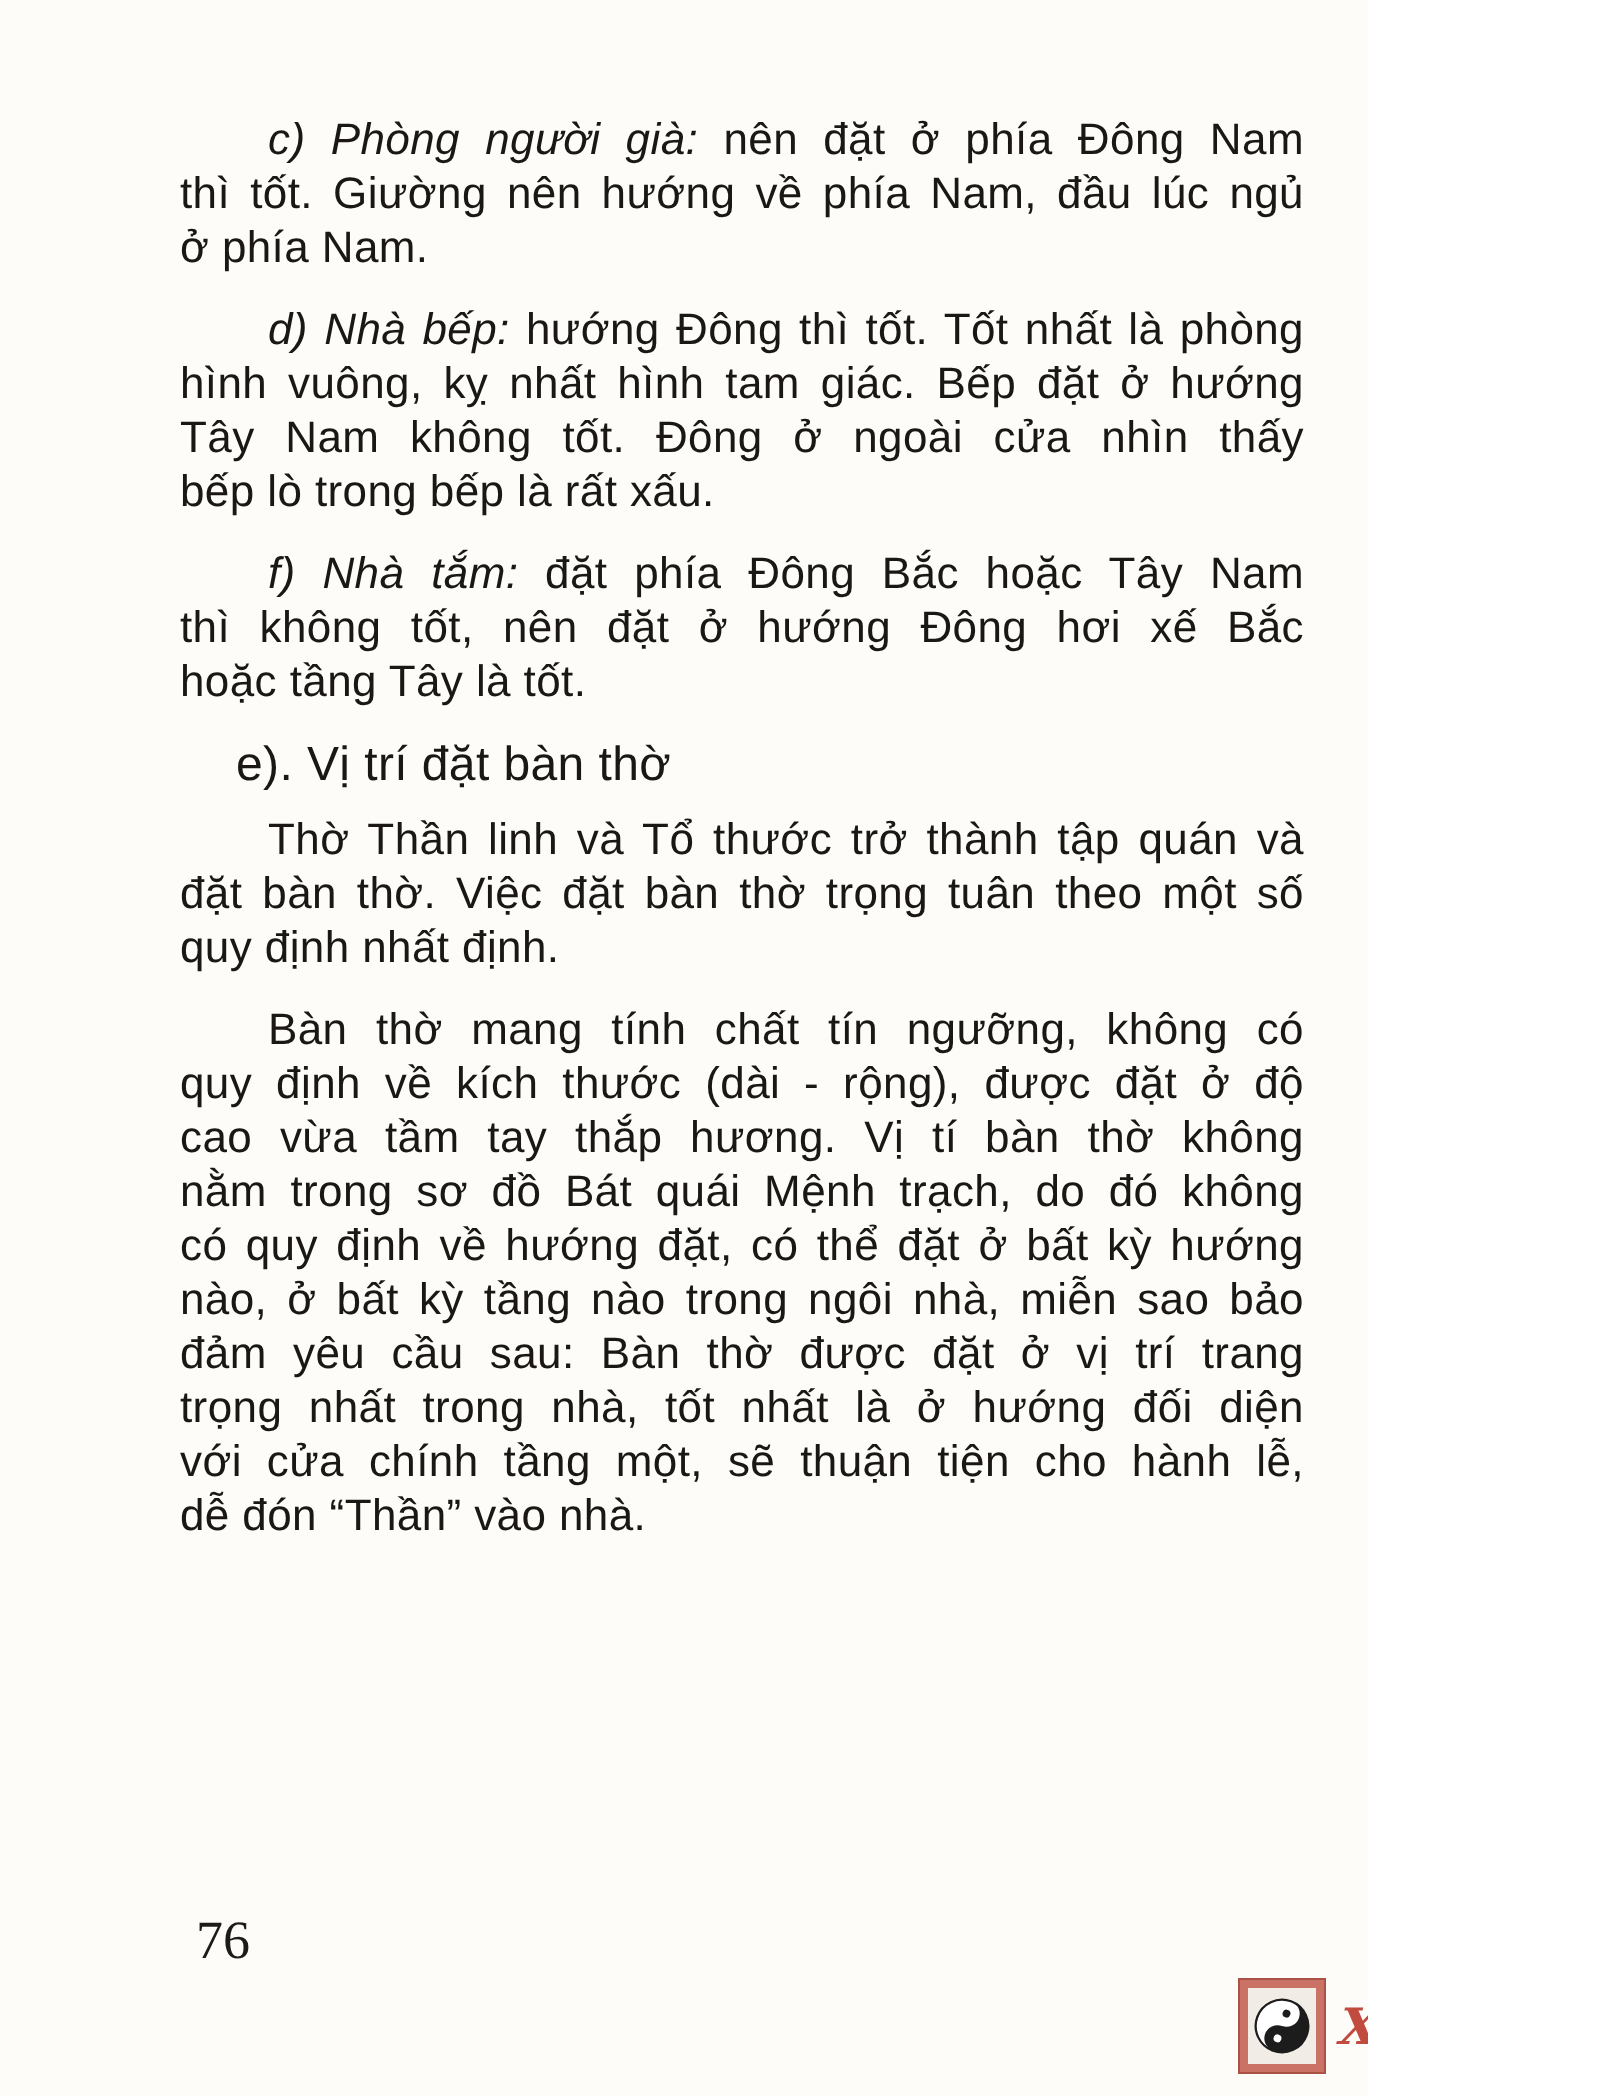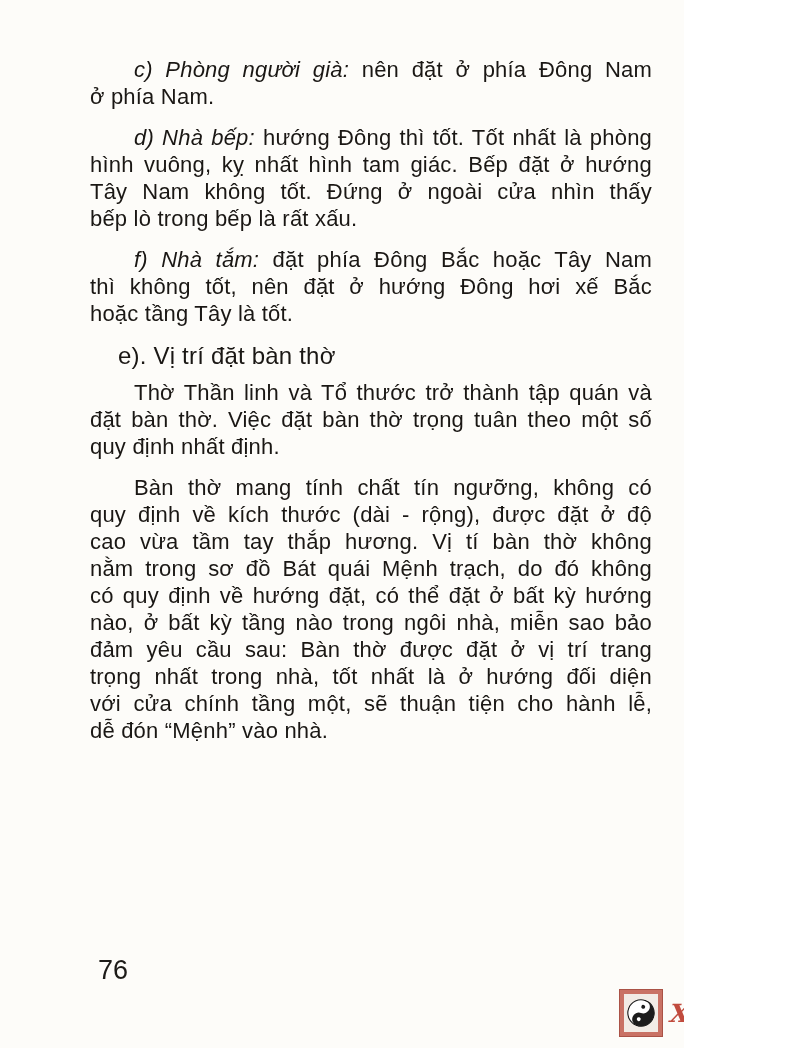--- a/index.html
+++ b/index.html
@@ -38,21 +38,21 @@
     font-weight: normal;
     margin: 2px 0 8px 0;
     padding-left: 28px;
     line-height: 30px;
     letter-spacing: 0.2px;
   }
   
   .page-number {
     position: absolute;
     left: 98px; top: 955px;
-    font-family: Liberation Sans, sans-serif;
+    font-family: Liberation Serif, serif;
     font-size: 27px;
     color: #1d1b18;
   }
   
   .watermark {
     position: absolute;
     left: 620px; top: 990px;
     display: flex;
     align-items: center;
   }
@@ -94,26 +94,27 @@
   }
 </style>
 </head>
 <body>
 
 <div class="page">
 
   <main class="text-block" id="text-block">
       <div class="para">
         <div class="line first"><em class="lead">c) Phòng người già:</em> nên đặt ở phía Đông Nam</div>
+        <div class="line">thì tốt. Giường nên hướng về phía Nam, đầu lúc ngủ</div>
         <div class="line last">ở phía Nam.</div>
       </div>
       <div class="para">
         <div class="line first"><em class="lead">d) Nhà bếp:</em> hướng Đông thì tốt. Tốt nhất là phòng</div>
         <div class="line">hình vuông, kỵ nhất hình tam giác. Bếp đặt ở hướng</div>
-        <div class="line">Tây Nam không tốt. Đứng ở ngoài cửa nhìn thấy</div>
+        <div class="line">Tây Nam không tốt. Đông ở ngoài cửa nhìn thấy</div>
         <div class="line last">bếp lò trong bếp là rất xấu.</div>
       </div>
       <div class="para">
         <div class="line first"><em class="lead">f) Nhà tắm:</em> đặt phía Đông Bắc hoặc Tây Nam</div>
         <div class="line">thì không tốt, nên đặt ở hướng Đông hơi xế Bắc</div>
         <div class="line last">hoặc tầng Tây là tốt.</div>
       </div>
       <h2 class="heading">e). Vị trí đặt bàn thờ</h2>
       <div class="para">
         <div class="line first">Thờ Thần linh và Tổ thước trở thành tập quán và</div>
@@ -123,21 +124,21 @@
       <div class="para">
         <div class="line first">Bàn thờ mang tính chất tín ngưỡng, không có</div>
         <div class="line">quy định về kích thước (dài - rộng), được đặt ở độ</div>
         <div class="line">cao vừa tầm tay thắp hương. Vị tí bàn thờ không</div>
         <div class="line">nằm trong sơ đồ Bát quái Mệnh trạch, do đó không</div>
         <div class="line">có quy định về hướng đặt, có thể đặt ở bất kỳ hướng</div>
         <div class="line">nào, ở bất kỳ tầng nào trong ngôi nhà, miễn sao bảo</div>
         <div class="line">đảm yêu cầu sau: Bàn thờ được đặt ở vị trí trang</div>
         <div class="line">trọng nhất trong nhà, tốt nhất là ở hướng đối diện</div>
         <div class="line">với cửa chính tầng một, sẽ thuận tiện cho hành lễ,</div>
-        <div class="line last">dễ đón “Mệnh” vào nhà.</div>
+        <div class="line last">dễ đón “Thần” vào nhà.</div>
       </div>
     </main>
 
   <div class="page-number">76</div>
 
   <div class="watermark">
     <span class="wm-badge">
       <svg viewBox="0 0 100 100" width="28" height="28" aria-hidden="true">
         <circle cx="50" cy="50" r="47" fill="#ffffff" stroke="#1c1c1c" stroke-width="4"></circle>
         <path d="M50,3 a47,47 0 0 1 0,94 a23.5,23.5 0 0 1 0,-47 a23.5,23.5 0 0 0 0,-47 z" fill="#1c1c1c"></path>

